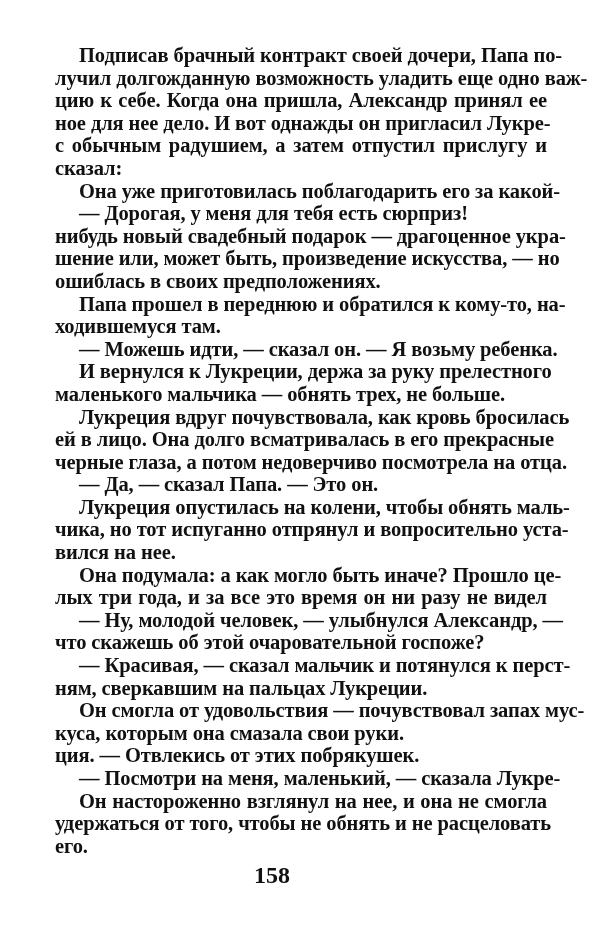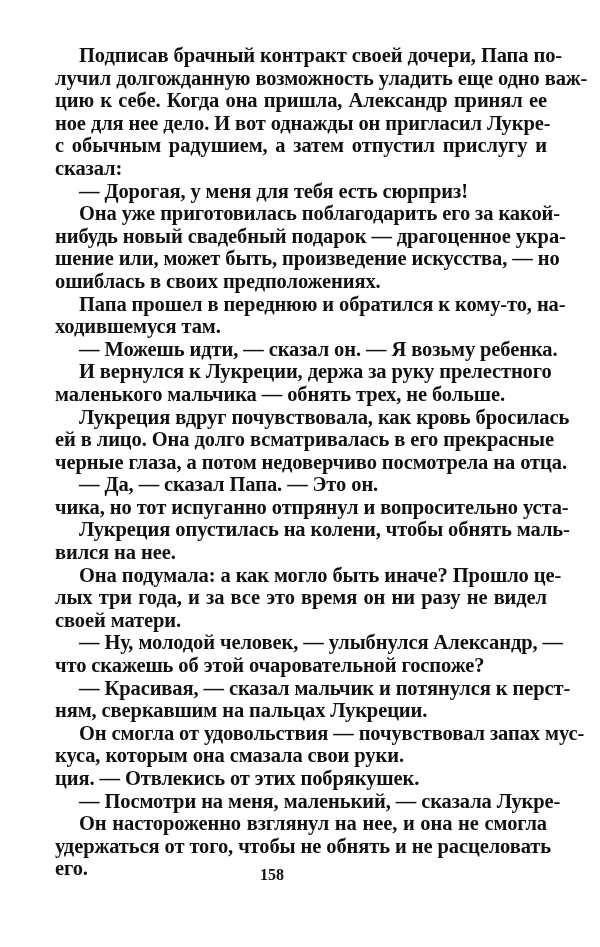--- a/index.html
+++ b/index.html
@@ -39,56 +39,55 @@
       letter-spacing: -0.1px;
     }
     .line.indent { padding-left: 24px; }
     .line.last { text-align-last: left; }
     .page-number {
       position: absolute;
       left: 0;
       width: 544px;
       top: 863px;
       text-align: center;
-      font-size: 16px;
+      font-size: 24px;
       font-weight: bold;
       line-height: 24px;
     }
   </style>
 </head>
 <body>
 
 <div class="page">
   <div class="text-block" id="text-block">
       <span class="line indent">Подписав брачный контракт своей дочери, Папа по-</span>
       <span class="line">лучил долгожданную возможность уладить еще одно важ-</span>
       <span class="line">цию к себе. Когда она пришла, Александр принял ее</span>
       <span class="line">ное для нее дело. И вот однажды он пригласил Лукре-</span>
       <span class="line">с обычным радушием, а затем отпустил прислугу и</span>
       <span class="line last">сказал:</span>
+      <span class="line indent">Она уже приготовилась поблагодарить его за какой-</span>
       <span class="line indent last">— Дорогая, у меня для тебя есть сюрприз!</span>
-      <span class="line indent">Она уже приготовилась поблагодарить его за какой-</span>
       <span class="line">нибудь новый свадебный подарок — драгоценное укра-</span>
       <span class="line">шение или, может быть, произведение искусства, — но</span>
       <span class="line last">ошиблась в своих предположениях.</span>
       <span class="line indent">Папа прошел в переднюю и обратился к кому-то, на-</span>
       <span class="line last">ходившемуся там.</span>
       <span class="line indent">— Можешь идти, — сказал он. — Я возьму ребенка.</span>
       <span class="line indent">И вернулся к Лукреции, держа за руку прелестного</span>
       <span class="line last">маленького мальчика — обнять трех, не больше.</span>
       <span class="line indent">Лукреция вдруг почувствовала, как кровь бросилась</span>
       <span class="line">ей в лицо. Она долго всматривалась в его прекрасные</span>
       <span class="line">черные глаза, а потом недоверчиво посмотрела на отца.</span>
       <span class="line indent last">— Да, — сказал Папа. — Это он.</span>
+      <span class="line indent">Лукреция опустилась на колени, чтобы обнять маль-</span>
       <span class="line">чика, но тот испуганно отпрянул и вопросительно уста-</span>
-      <span class="line indent">Лукреция опустилась на колени, чтобы обнять маль-</span>
       <span class="line last">вился на нее.</span>
       <span class="line indent">Она подумала: а как могло быть иначе? Прошло це-</span>
       <span class="line">лых три года, и за все это время он ни разу не видел</span>
-      <span class="line last">своей матери.</span>
       <span class="line indent">— Ну, молодой человек, — улыбнулся Александр, —</span>
       <span class="line last">что скажешь об этой очаровательной госпоже?</span>
       <span class="line indent">— Красивая, — сказал мальчик и потянулся к перст-</span>
       <span class="line last">ням, сверкавшим на пальцах Лукреции.</span>
       <span class="line indent">Он смогла от удовольствия — почувствовал запах мус-</span>
       <span class="line last">куса, которым она смазала свои руки.</span>
       <span class="line last">ция. — Отвлекись от этих побрякушек.</span>
       <span class="line indent">— Посмотри на меня, маленький, — сказала Лукре-</span>
       <span class="line indent">Он настороженно взглянул на нее, и она не смогла</span>
       <span class="line">удержаться от того, чтобы не обнять и не расцеловать</span>

